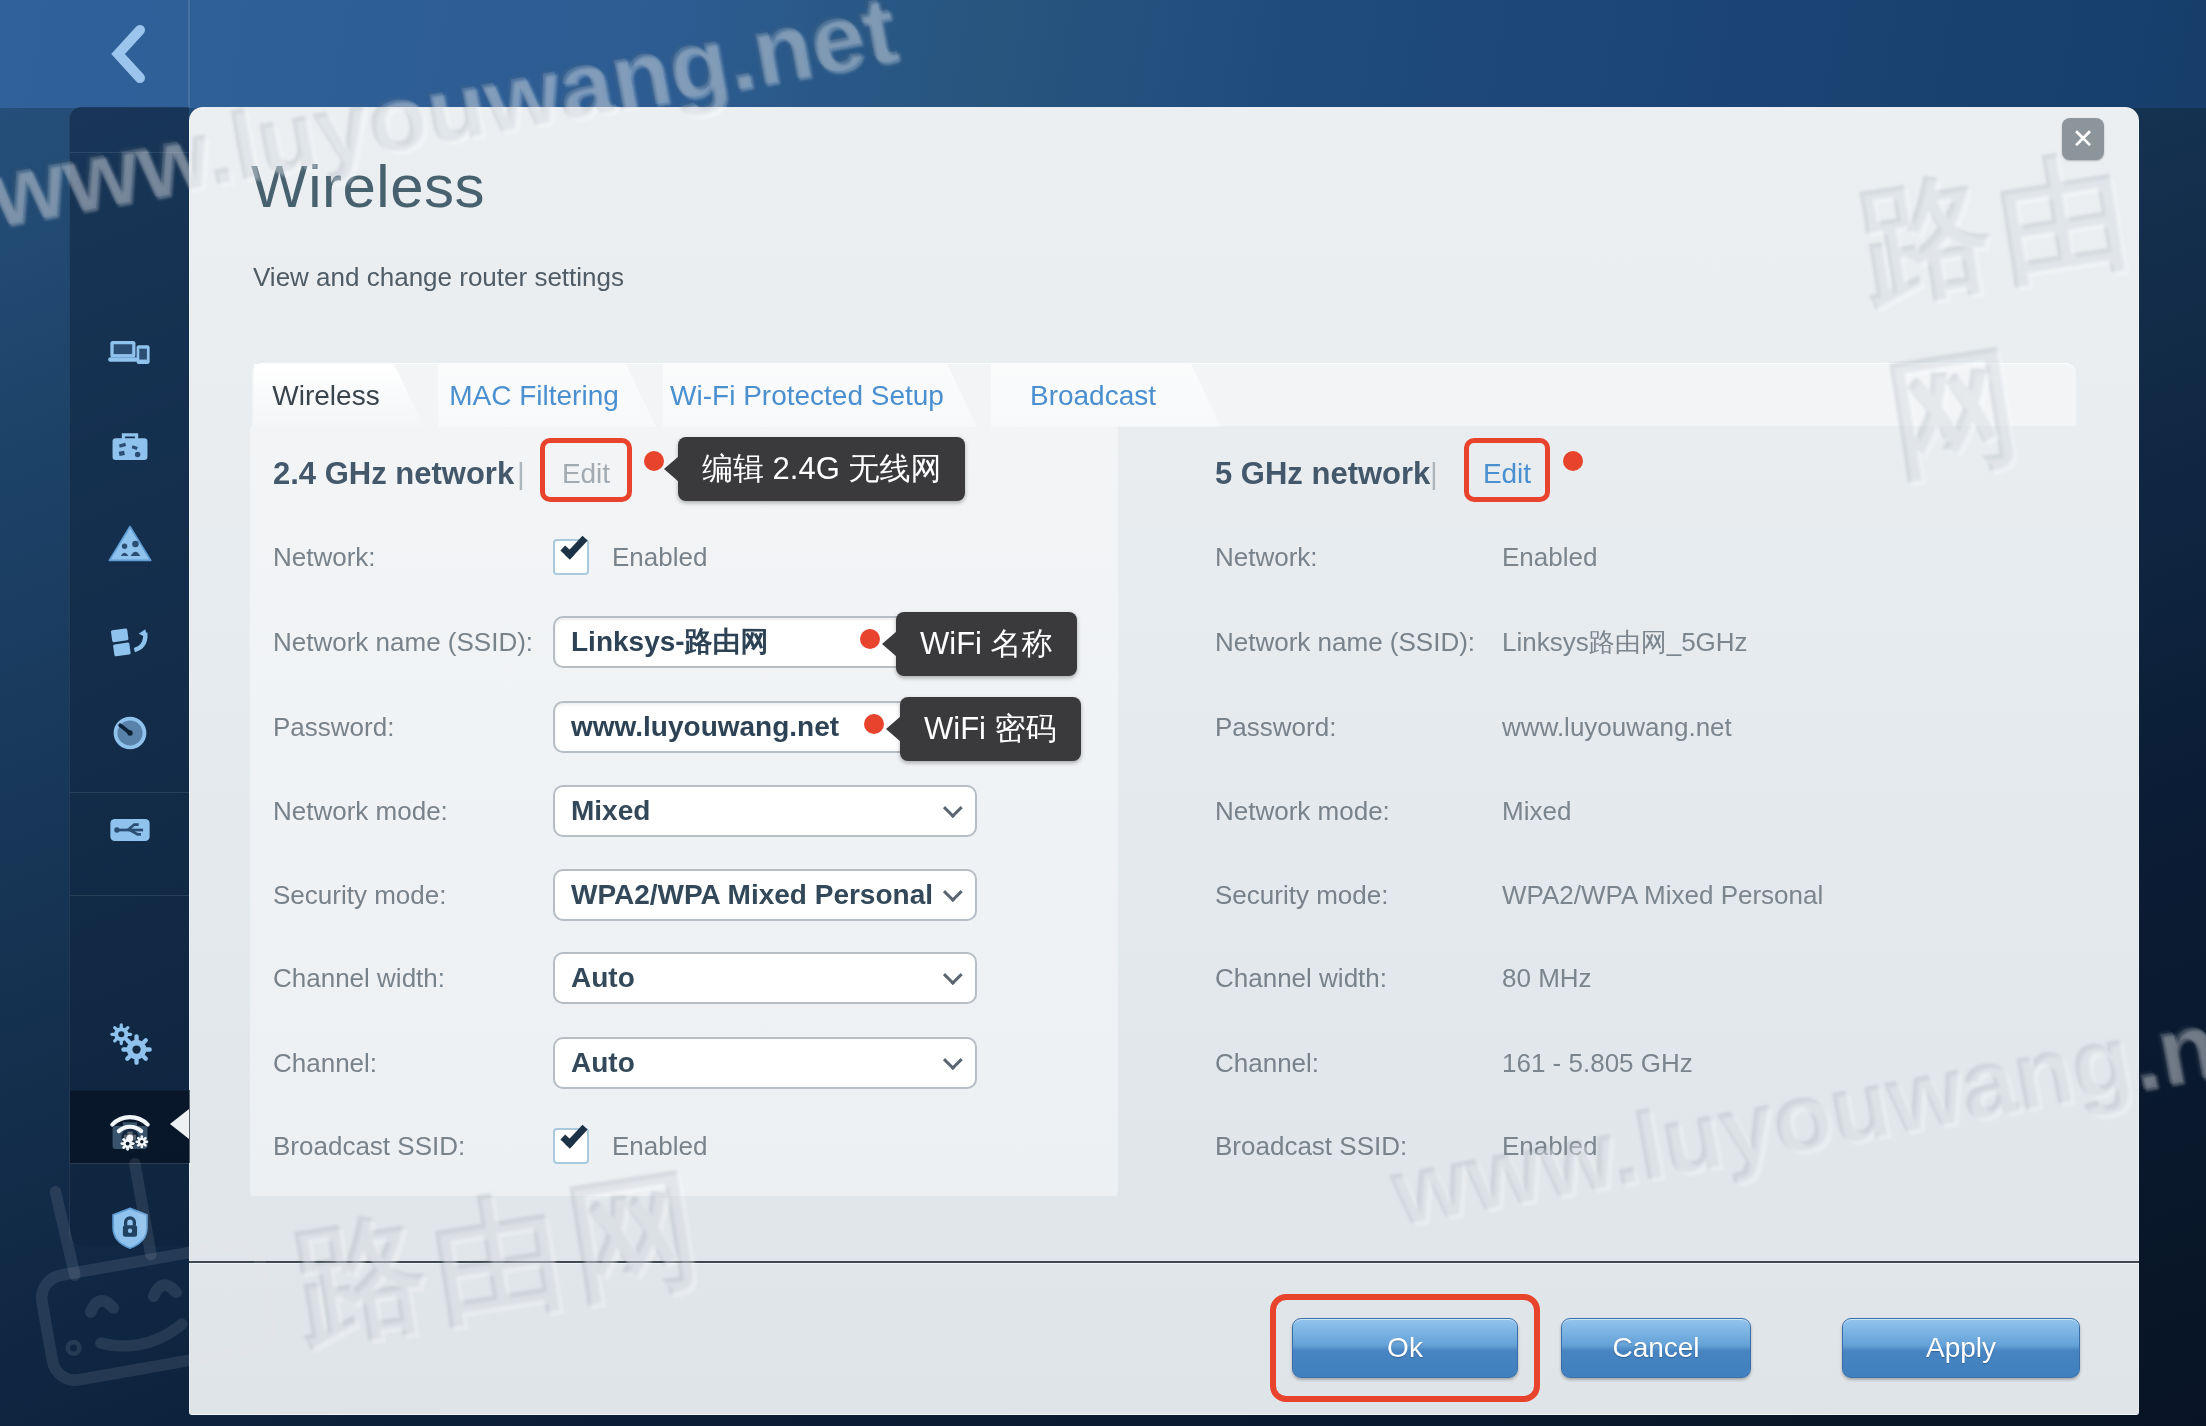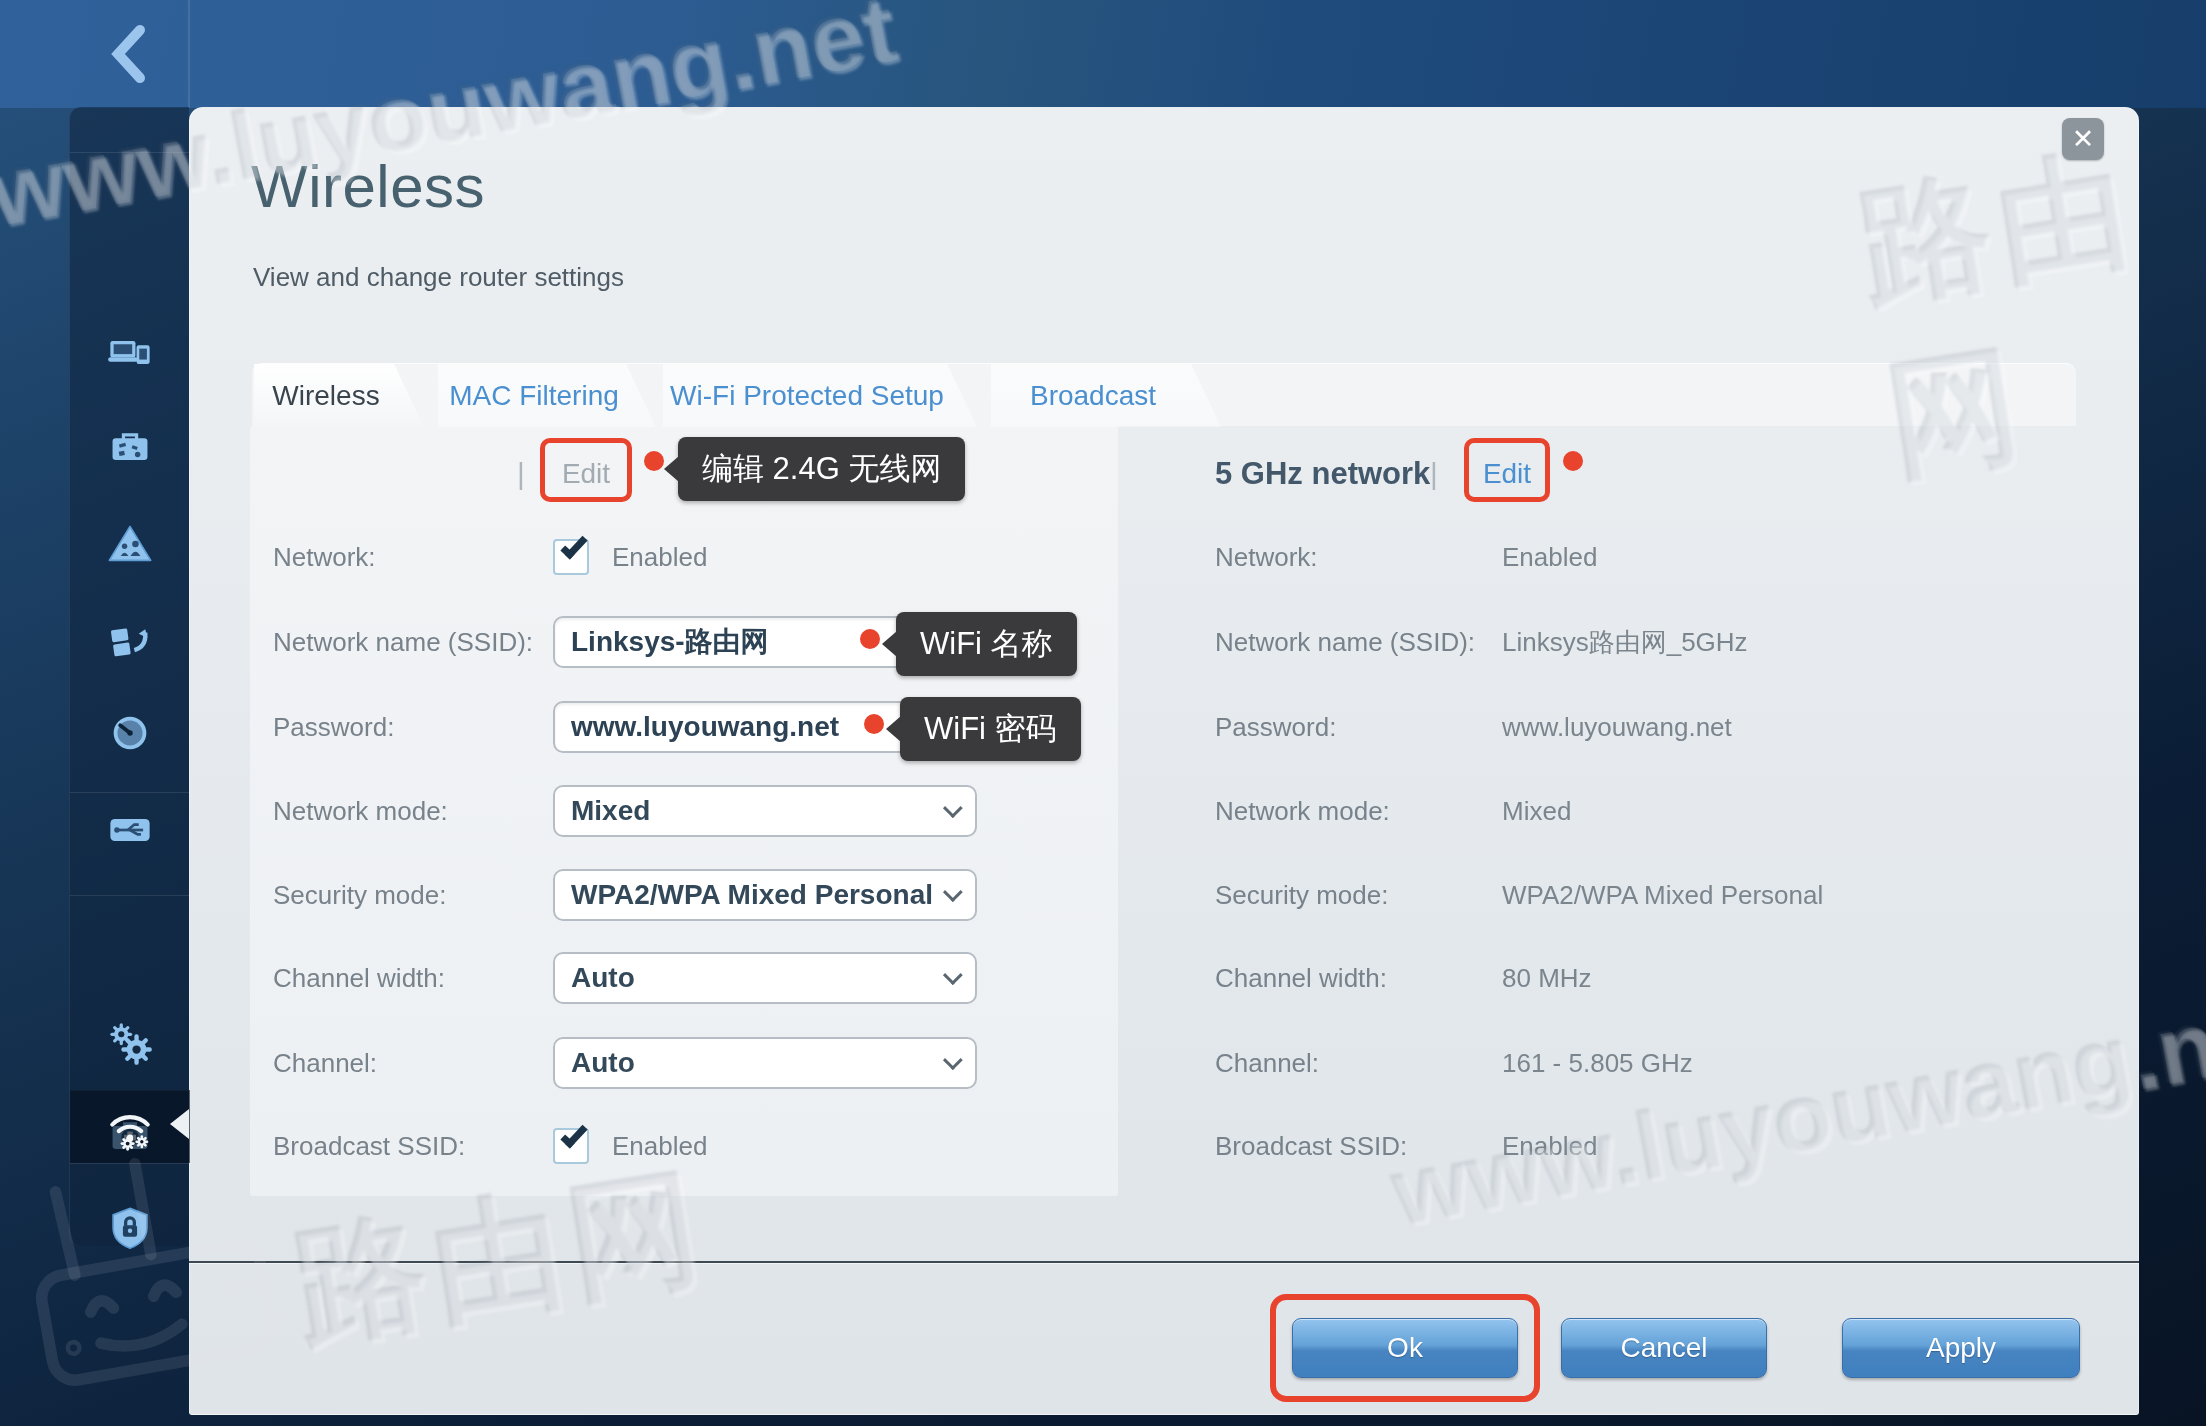--- a/index.html
+++ b/index.html
@@ -116,20 +116,21 @@
       </div>
     <div class="tab" style="left:411px; width:314px;">
         <span>Wi-Fi Protected Setup</span>
       </div>
     <div class="tab" style="left:739px; width:230px;">
         <span>Broadcast</span>
       </div>
   </div>
   <div class="content-panel"></div>
 
+  <div class="sec-heading" style="left:273px; top:442px;">2.4 GHz network</div>
   <div class="sec-sep" style="left:517px; top:442px;">|</div>
   <div class="edit-link" style="left:548px; top:442px; width:76px; color:#a2abb2;">Edit</div>
 
   <div class="col-label" style="left:273px; top:531px;">Network:</div>
   <div class="checkbox" style="left:553px; top:539px;">
       <span class="checkmark"></span>
     </div>
   <div class="col-label" style="left:612px; top:531px; color:#78828b;">Enabled</div>
 
   <div class="col-label" style="left:273px; top:616px;">Network name (SSID):</div>
@@ -191,21 +192,21 @@
   <div class="col-value" style="left:1502px; top:952px;">80 MHz</div>
 
   <div class="col-label" style="left:1215px; top:1037px;">Channel:</div>
   <div class="col-value" style="left:1502px; top:1037px;">161 - 5.805 GHz</div>
 
   <div class="col-label" style="left:1215px; top:1120px;">Broadcast SSID:</div>
   <div class="col-value" style="left:1502px; top:1120px;">Enabled</div>
 
   <div class="footer-divider"></div>
   <div class="btn" style="left:1292px; width:226px;">Ok</div>
-  <div class="btn" style="left:1561px; width:206px;">Cancel</div>
+  <div class="btn" style="left:1561px; width:190px;">Cancel</div>
   <div class="btn" style="left:1835px; width:238px;margin-left:7px;">Apply</div>
   <div class="ok-outline"></div>
 
   <div class="red-box" style="left:540px; top:438px; width:92px; height:64px;"></div>
   <div class="red-dot" style="left:644px; top:451px;"></div>
   <div class="tooltip" style="left:678px; top:437px;">编辑 2.4G 无线网</div>
 
   <div class="red-dot" style="left:860px; top:629px;"></div>
   <div class="tooltip" style="left:896px; top:612px;">WiFi 名称</div>
 

